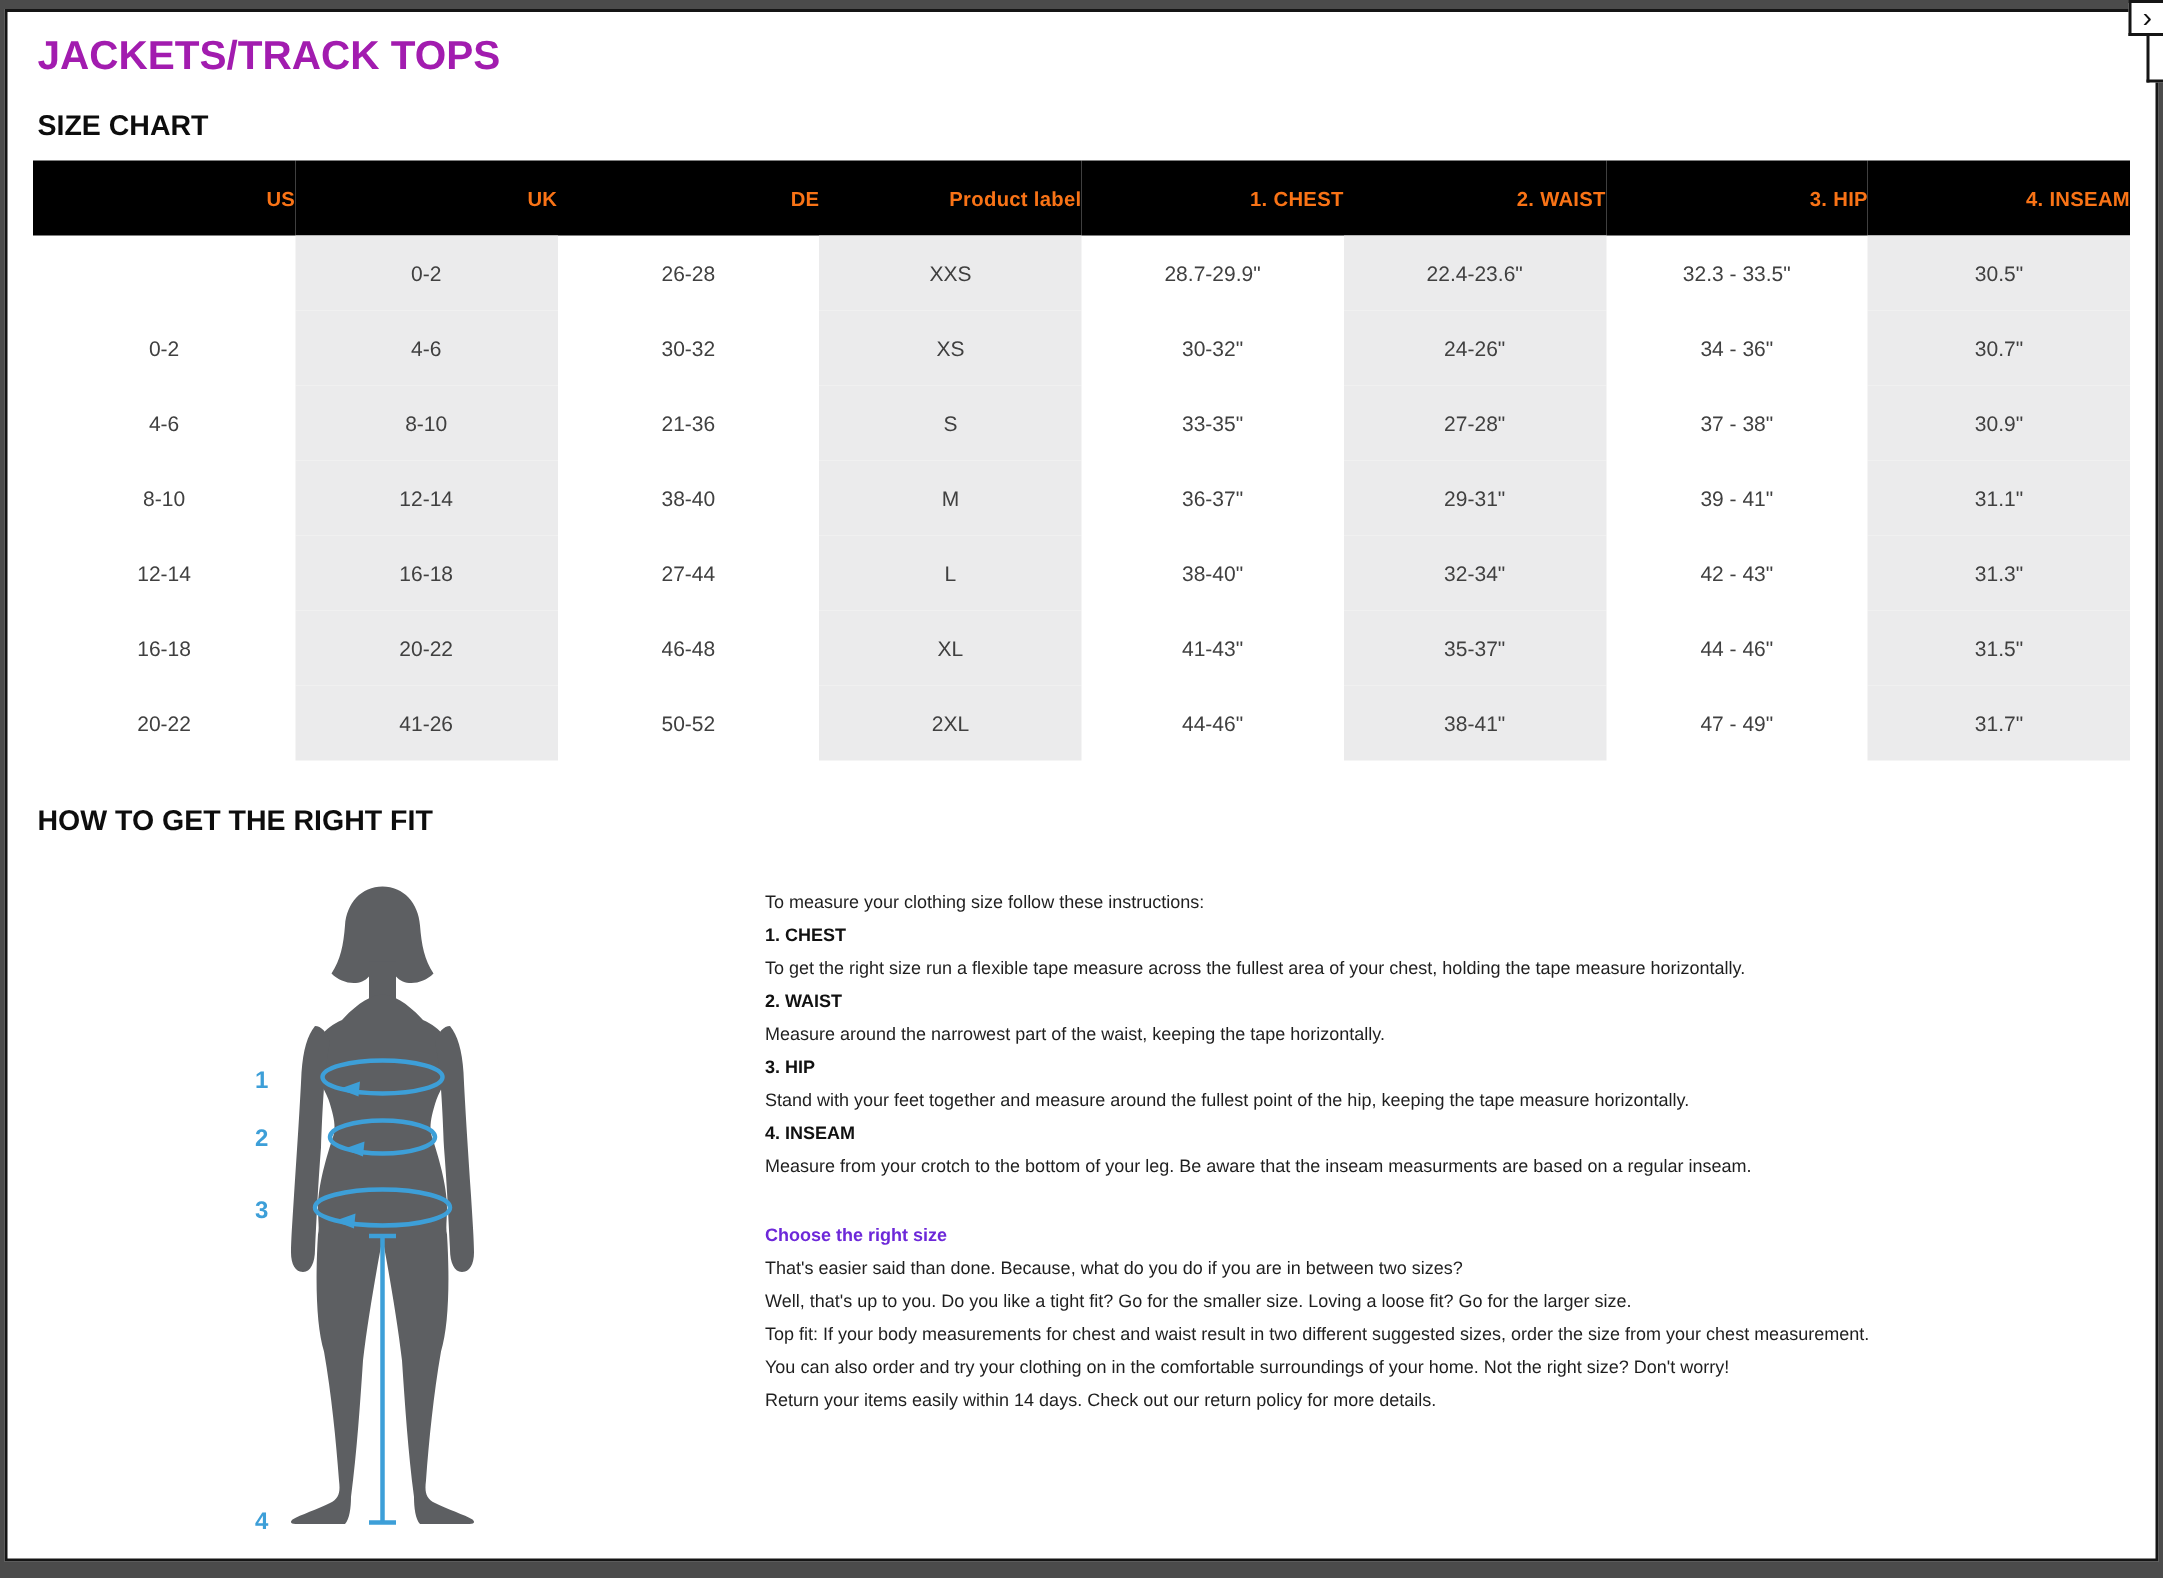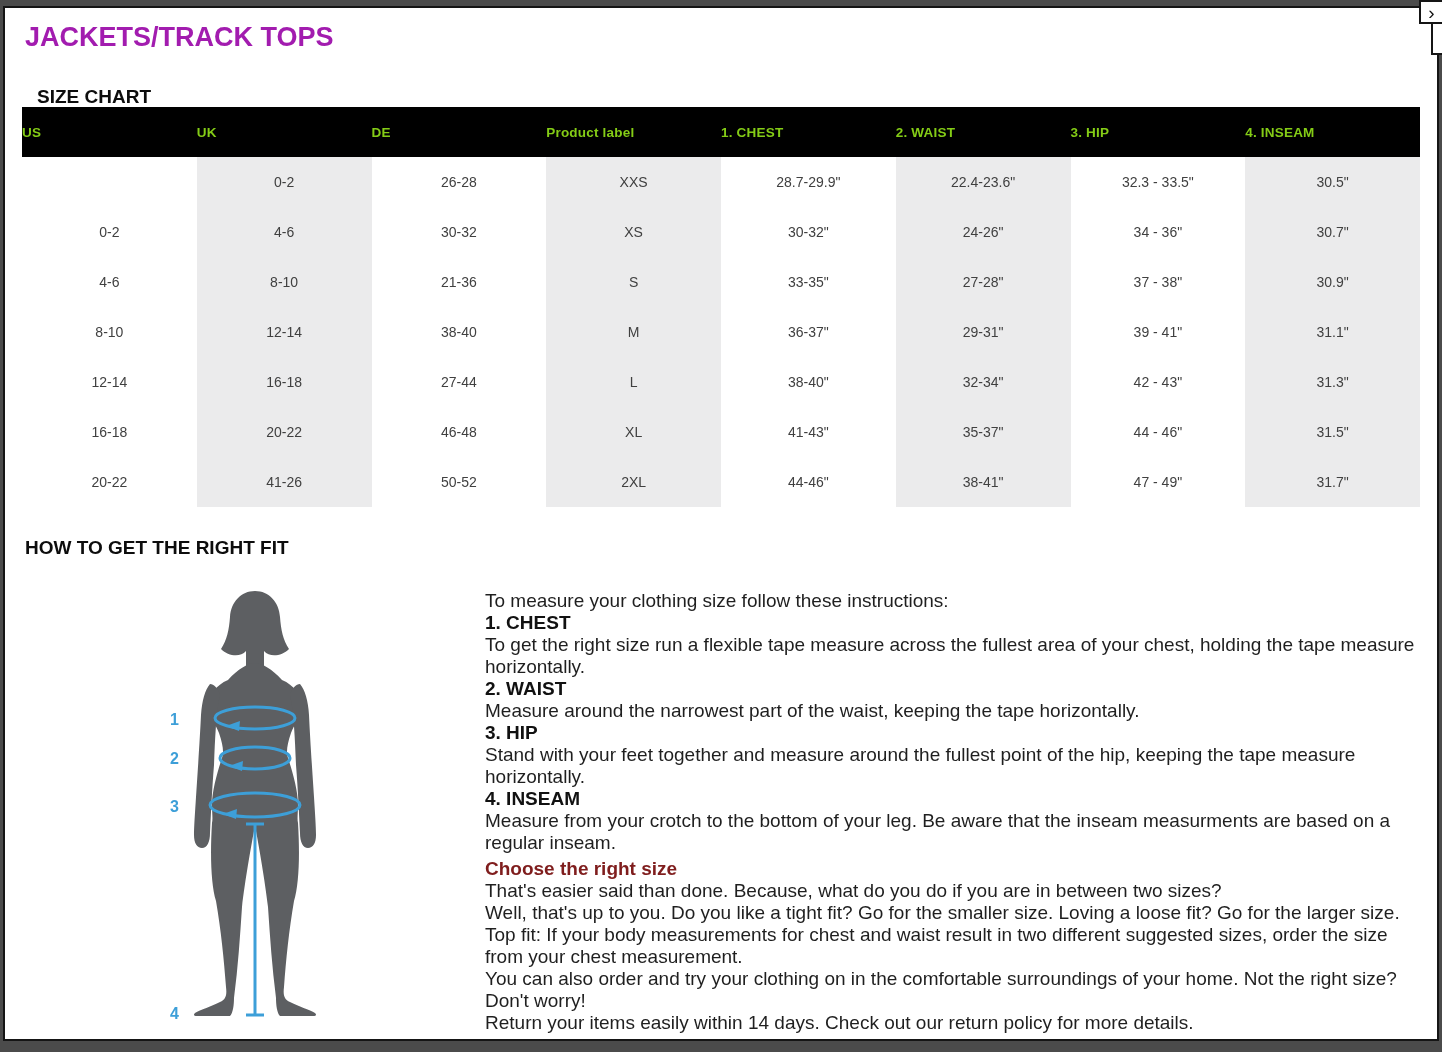--- a/index.html
+++ b/index.html
@@ -31,47 +31,47 @@
     border-left:2px solid #151515; border-bottom:2px solid #151515;
     z-index:19;
   }
   .page-title {
     position:absolute; left:20px; top:14px;
     font-size:27px; font-weight:bold; letter-spacing:0px; color:#a21caf;
   }
   .section-heading {
     font-size:19px; font-weight:bold; color:#0d0d0d; letter-spacing:0px;
   }
-  .size-chart-heading { position:absolute; left:20px; top:78px;margin-left:12px; }
+  .size-chart-heading { position:absolute; left:20px; top:66px; }
   .fit-heading { position:absolute; left:20px; top:529px; }
 
   table.size-table {
     position:absolute; left:17px; right:17px; top:99px;
     border-collapse:collapse; table-layout:fixed; width:calc(100% - 34px);
   }
   table.size-table th {
-    background:#000000; color:#84cc16;
+    background:#000000; color:#f97316;
     font-size:13.5px; font-weight:bold; letter-spacing:0.2px;
-    height:50px; text-align:left; vertical-align:middle;
+    height:50px; text-align:right; vertical-align:middle;
   }
   table.size-table td {
     font-size:14px; font-weight:normal; color:#404040;
     height:50px; text-align:center; vertical-align:middle;
   }
   table.size-table td:nth-child(even) { background:#ebebec; }
 
   .figure-wrap { position:absolute; left:145px; top:577px; width:180px; height:458px; }
 
   .instructions {
-    position:absolute; left:480px; top:582px; right:20px;
-    font-size:19px; line-height:22px; color:#1f1f1f;
+    position:absolute; left:505px; top:582px; right:20px;
+    font-size:12px; line-height:22px; color:#1f1f1f;
   }
   .ins-label { font-weight:bold; color:#111; }
   .ins-text { font-weight:normal; }
-  .choose-heading { font-weight:bold; color:#7f1d1d; margin-top:4px; }
+  .choose-heading { font-weight:bold; color:#6d28d9; margin-top:24px; }
 </style>
 </head>
 <body>
 
 <div class="close-btn">
   <span>›</span>
 </div>
 <div class="close-step"></div>
 
 <div class="modal">

